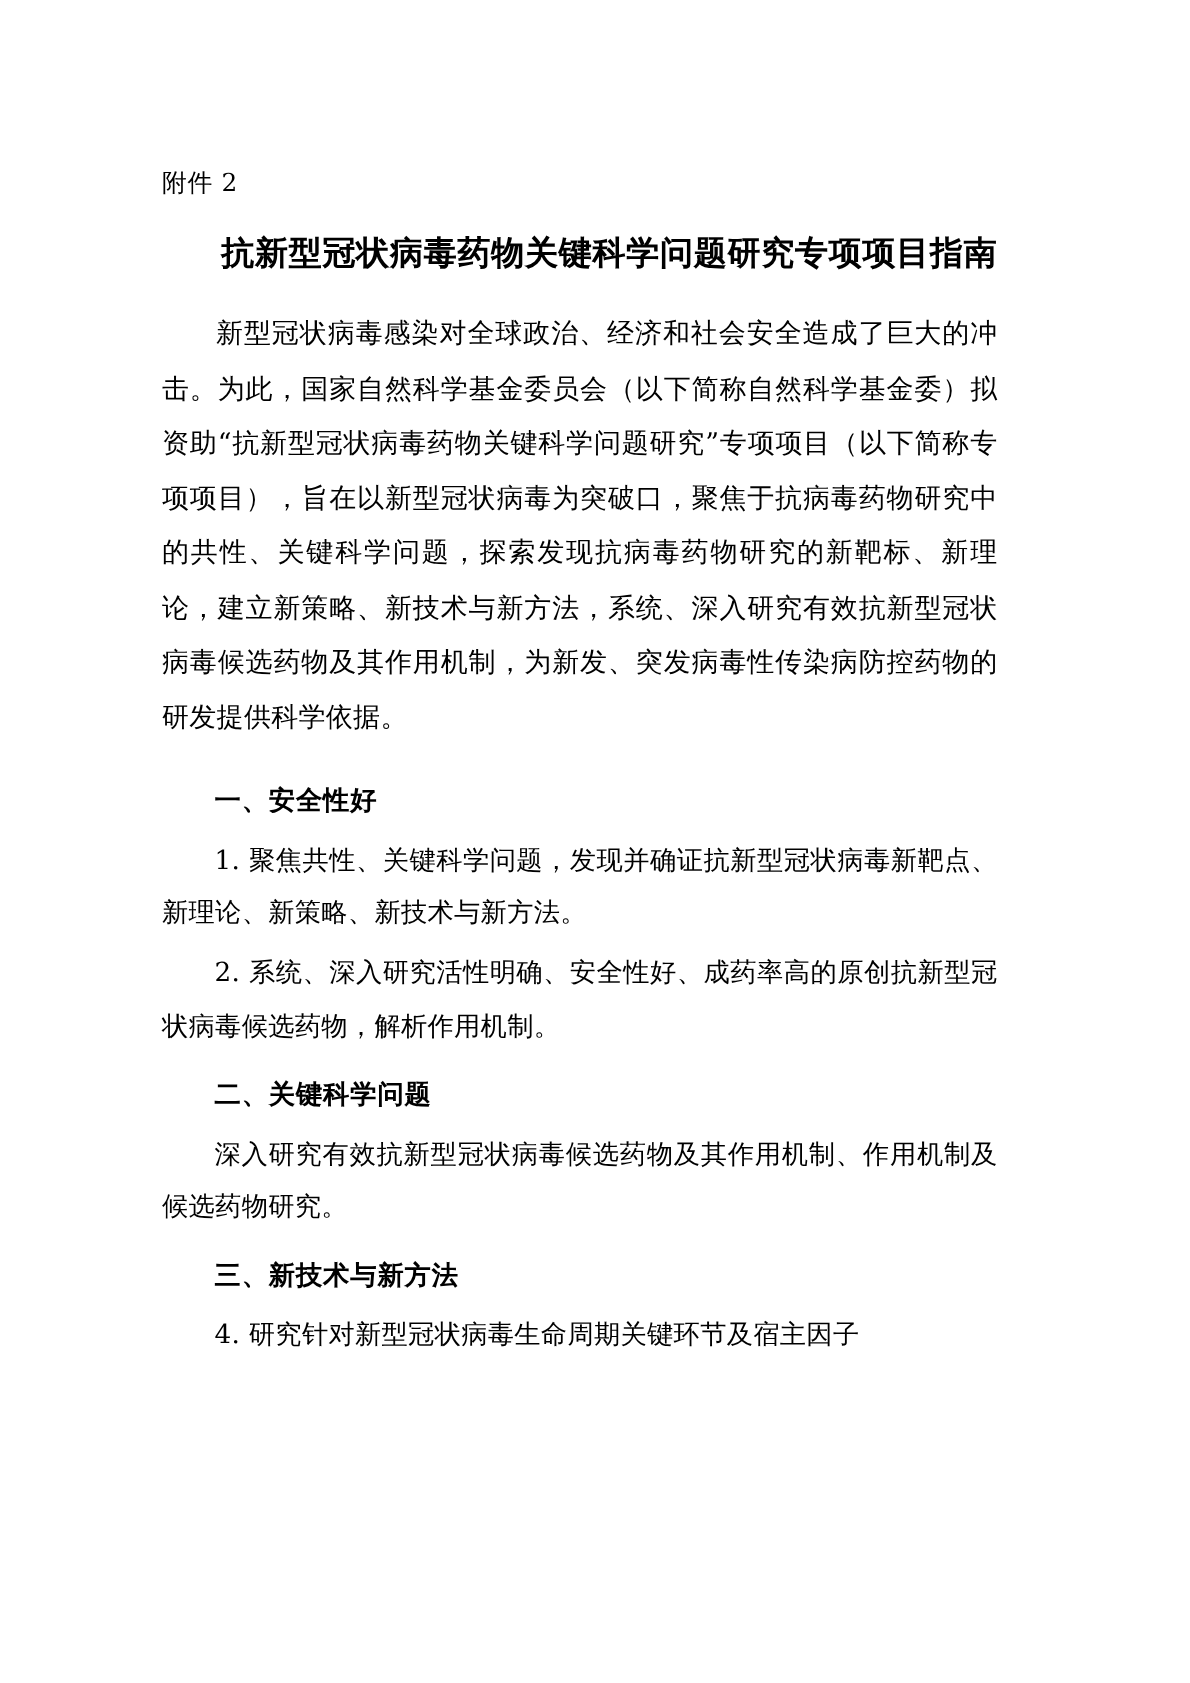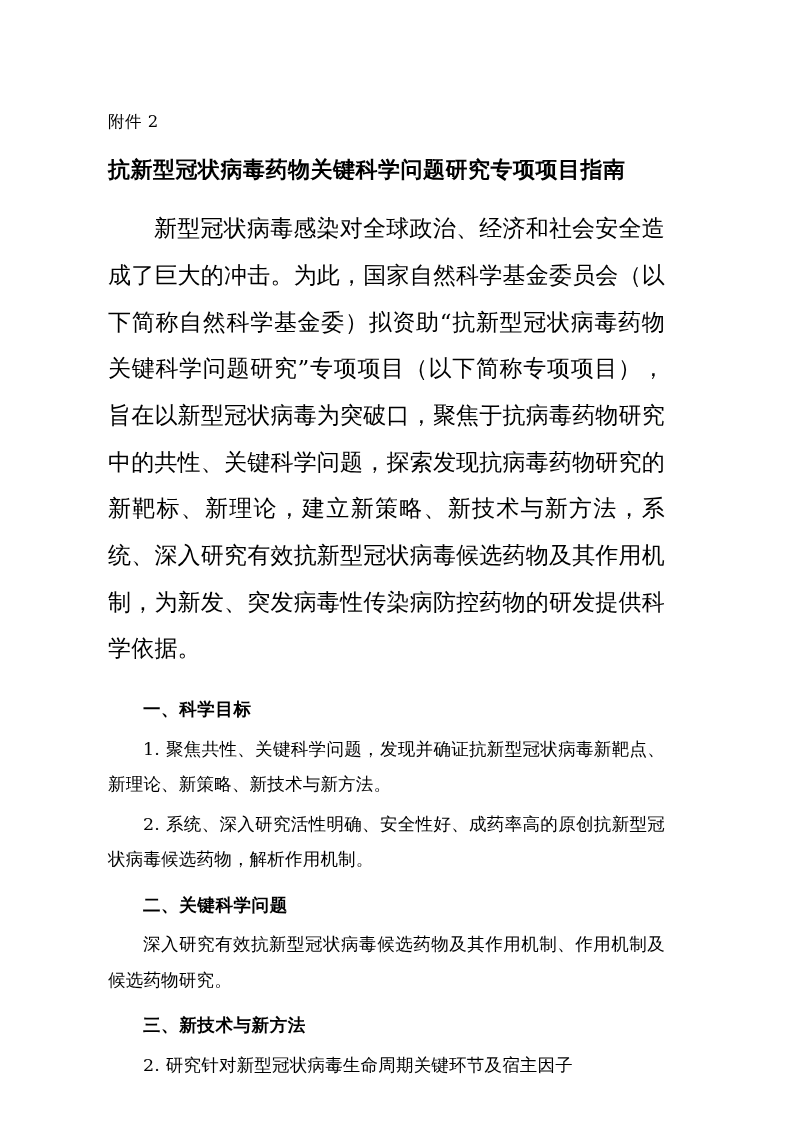--- a/index.html
+++ b/index.html
@@ -26,28 +26,28 @@
   .attachment-label {
     font-size: 16.5px;
     line-height: 1.4;
     letter-spacing: 0.5px;
     margin: 0 0 20px 0;
     font-family: "DejaVu Serif", "Liberation Serif", serif;
   }
   .doc-title {
     font-size: 22px;
     font-weight: bold;
-    text-align: left;
+    text-align: right;
     line-height: 1.55;
     margin: 8px 0 18px 0;
     letter-spacing: 0.5px;
     font-family: "DejaVu Sans", "Liberation Sans", sans-serif;
   }
   .body-para {
-    font-size: 23px;
+    font-size: 18px;
     line-height: 2.03;
     text-align: justify;
     text-justify: inter-ideograph;
     text-indent: 2em;
     margin: 16px 0 4px 0;
     letter-spacing: 0.2px;
   }
   .section-heading {
     font-size: 17.5px;
     font-weight: bold;
@@ -74,23 +74,23 @@
 <div class="page">
 
   <div class="attachment-label">附件 2</div>
 
   <h1 class="doc-title">抗新型冠状病毒药物关键科学问题研究专项项目指南</h1>
 
   <p class="body-para">新型冠状病毒感染对全球政治、经济和社会安全造成了巨大的冲击。为此，国家自然科学基金委员会（以下简称自然科学基金委）拟资助“抗新型冠状病毒药物关键科学问题研究”专项项目（以下简称专项项目），旨在以新型冠状病毒为突破口，聚焦于抗病毒药物研究中的共性、关键科学问题，探索发现抗病毒药物研究的新靶标、新理论，建立新策略、新技术与新方法，系统、深入研究有效抗新型冠状病毒候选药物及其作用机制，为新发、突发病毒性传染病防控药物的研发提供科学依据。</p>
 
   <div class="spacer-sm"></div>
 
-  <h2 class="section-heading">一、科学目标</h2>
+  <h2 class="section-heading">一、安全性好</h2>
   <p class="list-para">1. 聚焦共性、关键科学问题，发现并确证抗新型冠状病毒新靶点、新理论、新策略、新技术与新方法。</p>
   <p class="list-para">2. 系统、深入研究活性明确、安全性好、成药率高的原创抗新型冠状病毒候选药物，解析作用机制。</p>
 
   <h2 class="section-heading">二、关键科学问题</h2>
   <p class="list-para">深入研究有效抗新型冠状病毒候选药物及其作用机制、作用机制及候选药物研究。</p>
 
   <h2 class="section-heading">三、新技术与新方法</h2>
-  <p class="list-para">2. 研究针对新型冠状病毒生命周期关键环节及宿主因子</p>
+  <p class="list-para">4. 研究针对新型冠状病毒生命周期关键环节及宿主因子</p>
 
 </div>
 
 </body></html>

